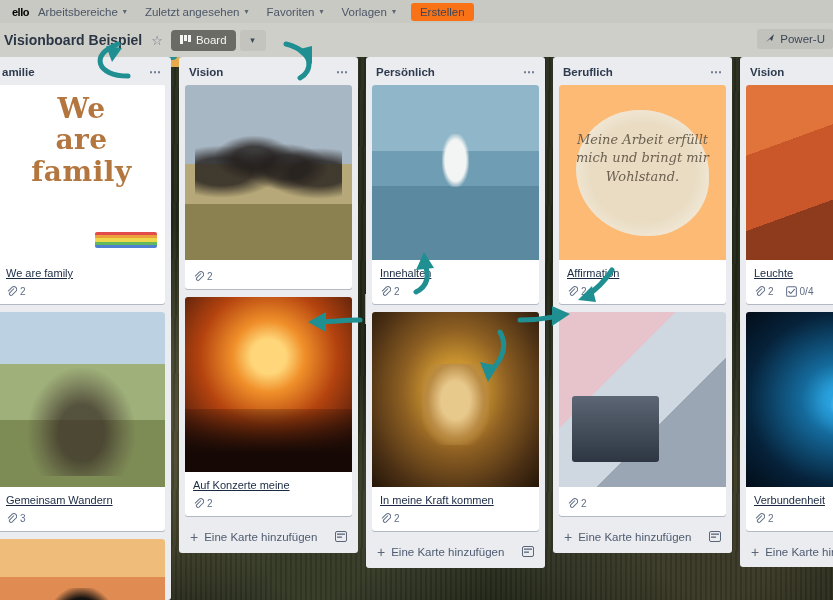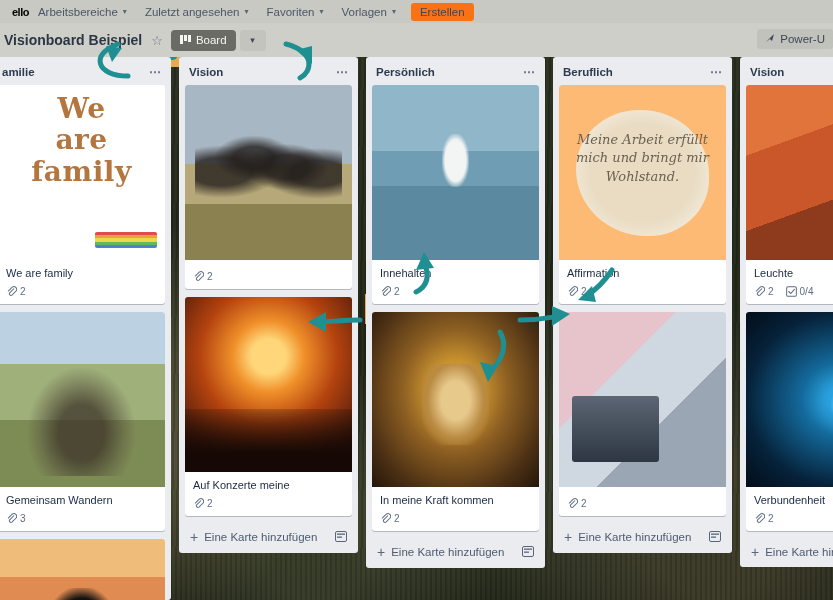--- a/index.html
+++ b/index.html
@@ -72,21 +72,21 @@
     display:flex;align-items:center;justify-content:space-between;
     padding:3px 3px 7px 4px;font-size:11.5px;font-weight:bold;color:#2d3b4e;
   }
   .list-dots{color:#5e6c84;font-size:12px;letter-spacing:1px;line-height:6px;}
   .card{
     background:#fff;border-radius:3px;margin-bottom:8px;
     box-shadow:0 1px 0 rgba(9,30,66,.25);overflow:hidden;
   }
   .card-cover{height:175px;background-size:cover;background-position:center;}
   .card-body{padding:6px 8px 7px 8px;}
-  .card-title{font-size:11px;color:#1b2a43;line-height:1.35;}
+  .card-title{font-size:11px;color:#1b2a43;line-height:1.35;text-decoration:underline;}
   .card-badges{display:flex;align-items:center;gap:12px;margin-top:5px;color:#5e6c84;font-size:10px;}
   .badge{display:flex;align-items:center;gap:3px;}
   .badge svg{display:block;}
   .add-card{
     display:flex;align-items:center;justify-content:space-between;
     padding:7px 5px 9px 5px;color:#4e5b70;font-size:11.5px;
   }
   .add-card .left{display:flex;align-items:center;gap:6px;}
   .plus{font-size:14px;line-height:10px;color:#5a6678;}
 

